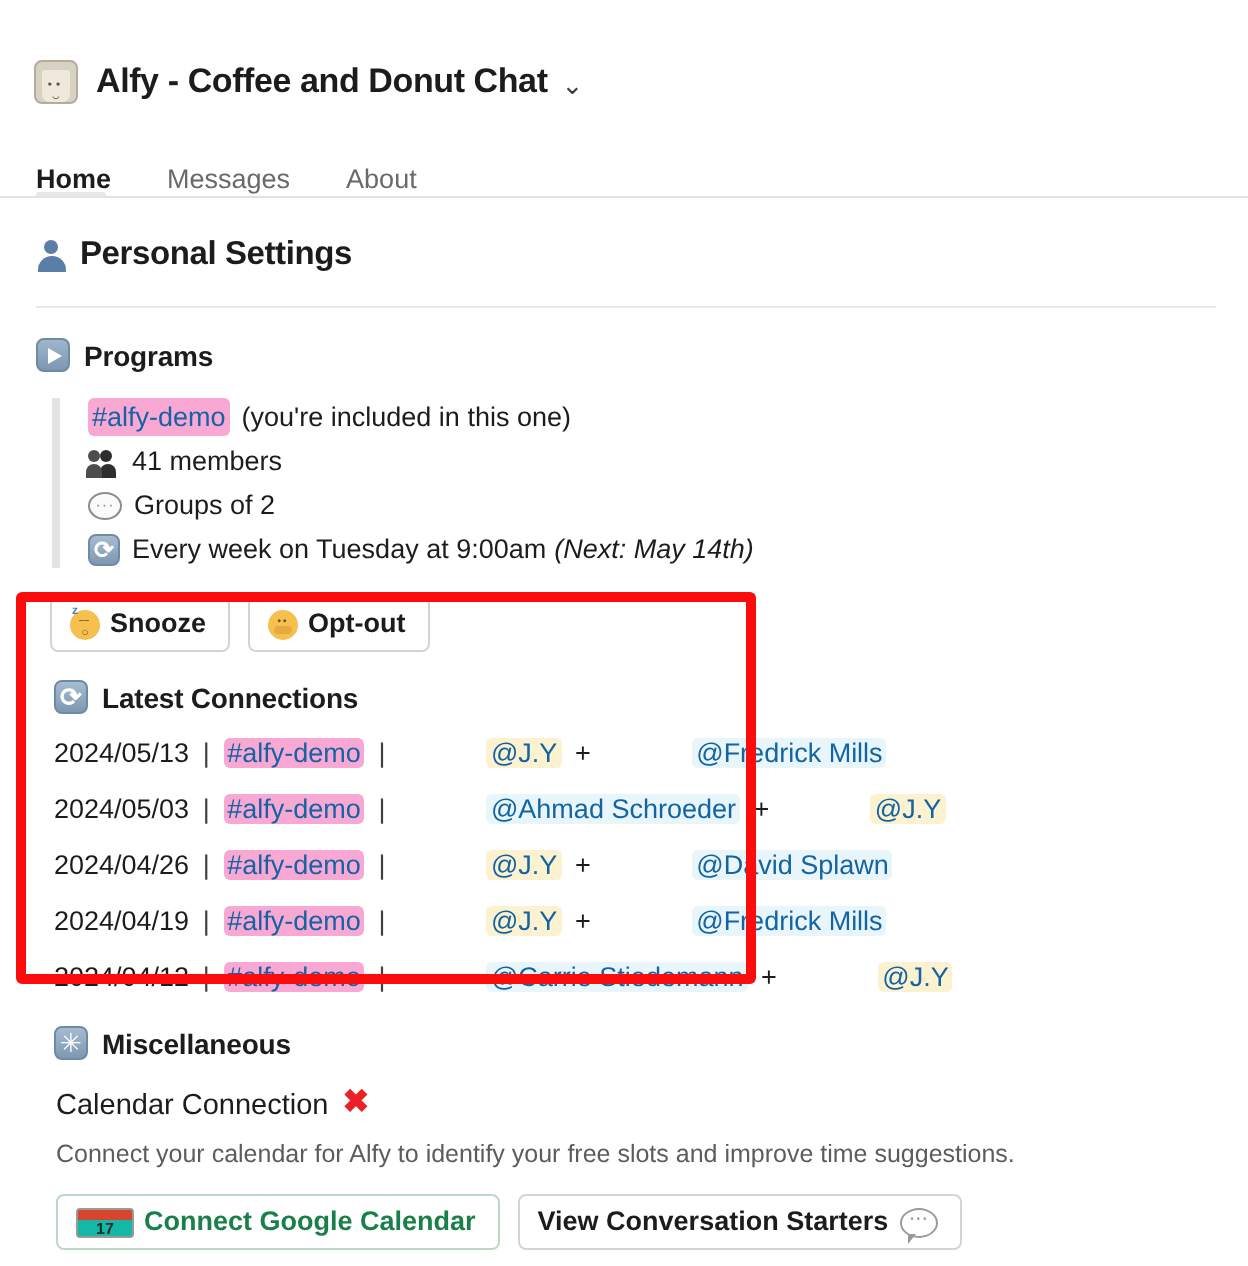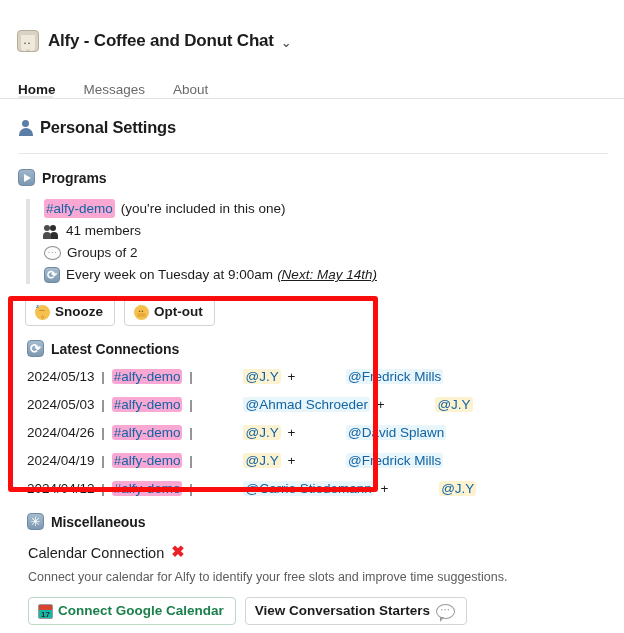--- a/index.html
+++ b/index.html
@@ -453,21 +453,21 @@
   .misc-btn-row {
     display: flex;
     margin-top: 13px;
     margin-left: 1px;
   }
   .btn-green {
     border: 1px solid #bcd9c6;
     color: #1a7f4b;
   }
   .cal-emoji {
-    width: 15px;
+    width: 29px;
     height: 15px;
     border-radius: 2px;
     background: #14b8a6;
     border: 1px solid #9a9a9a;
     position: relative;
     box-sizing: border-box;
     overflow: hidden;
     flex: 0 0 auto;
   }
   .cal-emoji .top {
@@ -558,21 +558,21 @@
     </div>
     <div class="program-line">
       <span class="mini-icon icon-speech">
           <span class="dots">···</span>
         </span>
       <span>Groups of 2</span>
     </div>
     <div class="program-line">
       <span class="mini-icon icon-repeat">⟳</span>
       <span>Every week on Tuesday at 9:00am</span>
-      <span class="italic-note" style="margin-left:4px;text-decoration:underline;">(Next: May 14th)</span>
+      <span class="italic-note" style="margin-left:4px;">(Next: May 14th)</span>
     </div>
   </div>
 
   <div class="btn-row">
     <div class="btn">
       <span class="emoji">
         <span class="face face-sleep">
             <span class="zzz">z</span>
             <span class="eyes">‾‾</span>
             <span class="mouth">○</span>

